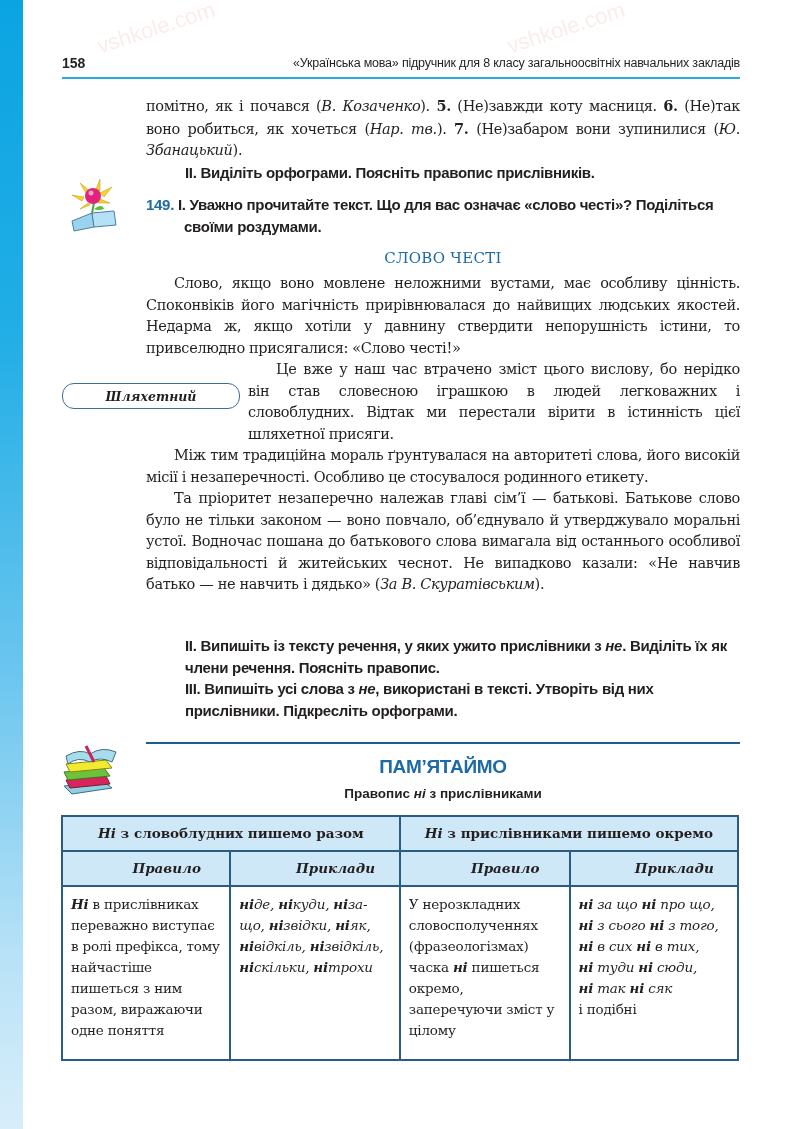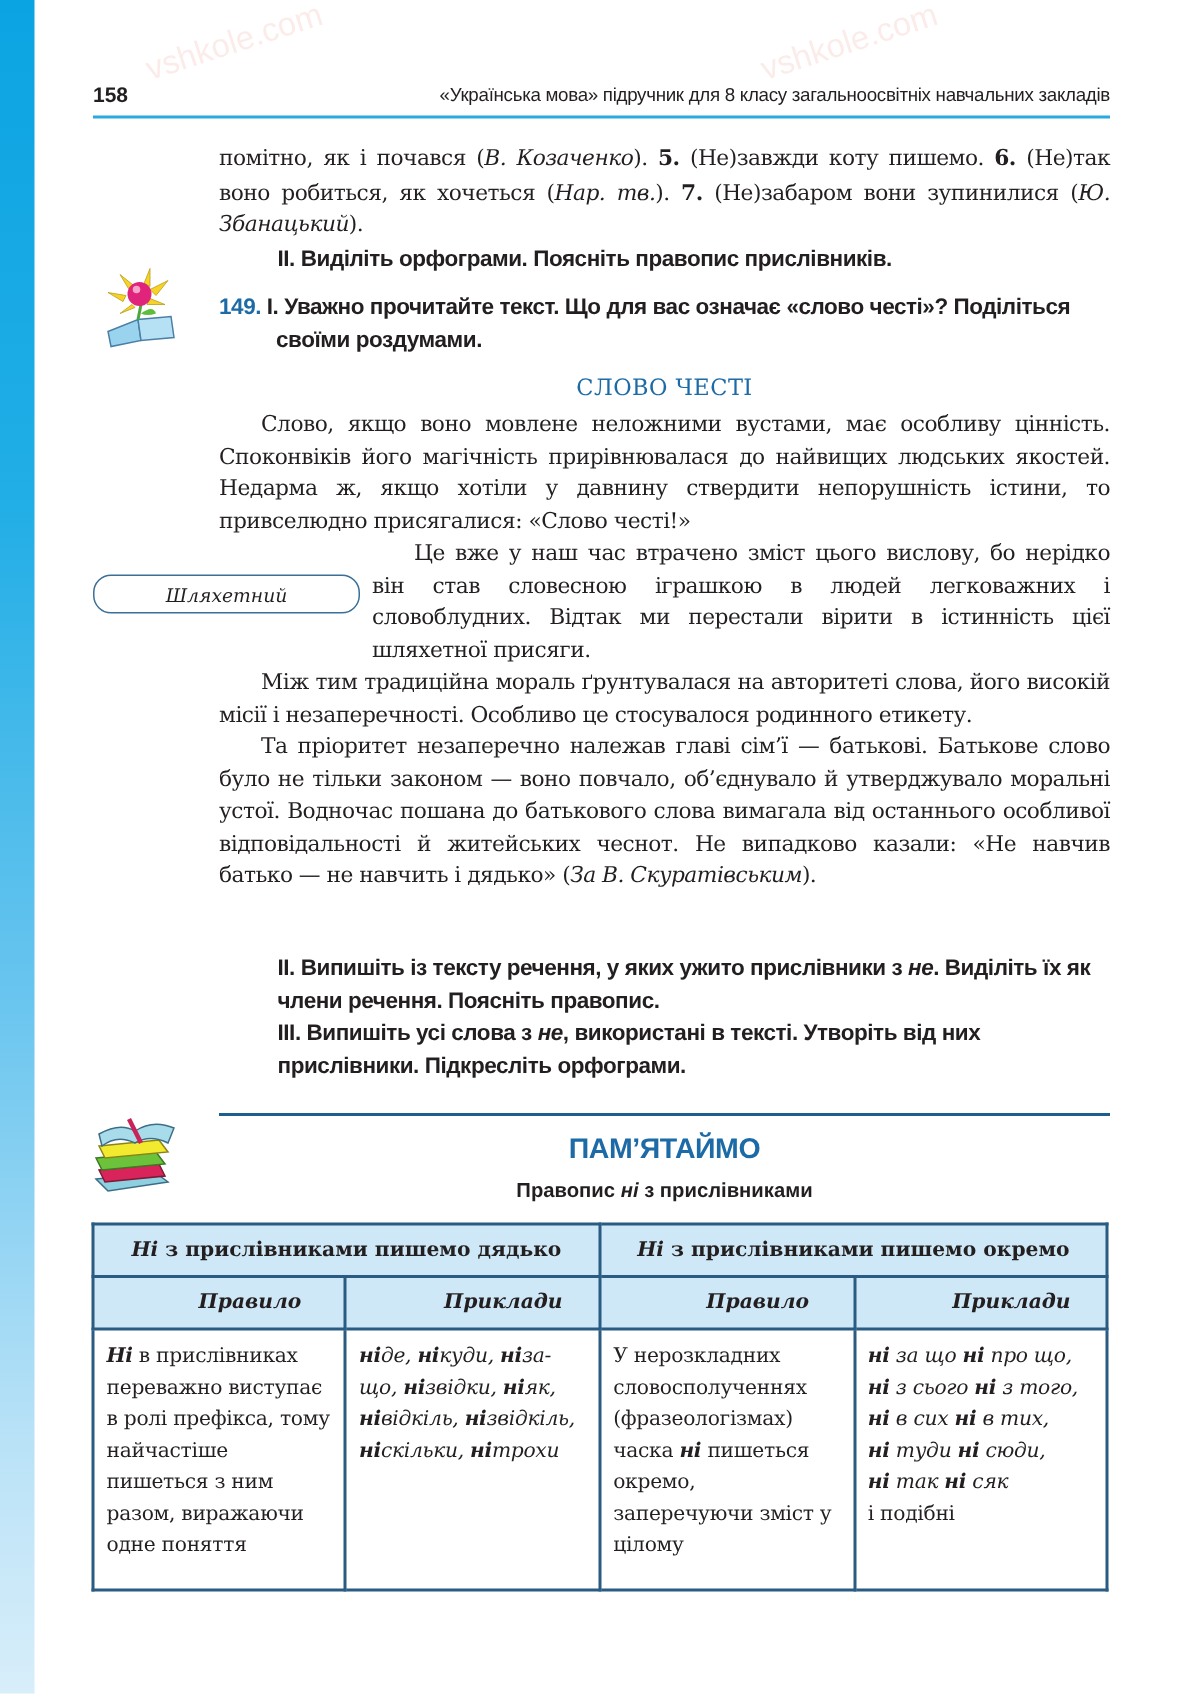--- a/index.html
+++ b/index.html
@@ -40,21 +40,21 @@
   .task-num { color: #1c6aa6; }
   .sans-task .hang-body { display: block; padding-left: 38px; text-indent: -38px; }
   .text-title {
     position: absolute; left: 146px; width: 594px; top: 249px; text-align: center;
     font-family: "DejaVu Serif", serif; font-size: 15px; color: #1c6aa6; letter-spacing: 0.3px;
   }
   .vocab-box {
     position: absolute; left: 62px; top: 383px; width: 176px; height: 24px;
     border: 1.5px solid #3a6f98; border-radius: 12px; background: #fff;
     display: flex; align-items: center; justify-content: center;
-    font-family: "DejaVu Serif", serif; font-style: italic; font-weight: normal; font-size: 12.5px; color: #231f20;
+    font-family: "DejaVu Serif", serif; font-style: italic; font-weight: bold; font-size: 12.5px; color: #231f20;
   }
   .icon { position: absolute; }
   .rule-line {
     position: absolute; left: 146px; top: 742px; width: 594px; height: 0; border-top: 2px solid #1c5f8f;
   }
   .remember-title {
     position: absolute; left: 146px; width: 594px; top: 756px; text-align: center;
     font-family: "Liberation Sans", sans-serif; font-weight: bold; font-size: 19px; color: #1c6aa6; letter-spacing: -0.3px;
   }
   .remember-sub {
@@ -91,21 +91,21 @@
 <div class="wm" style="left:95px;top:15px">vshkole.com</div>
 <div class="wm" style="left:505px;top:15px">vshkole.com</div>
 
 <div class="header">
   <span class="page-num">158</span>
   <span class="running-title">«Українська мова» підручник для 8 класу загальноосвітніх навчальних закладів</span>
 </div>
 
 <div class="serif-text" style="top:95px">
   <p>
-    <span>помітно, як і почався (</span><span class="i">В. Козаченко</span><span>). </span><span class="b">5.</span><span> (Не)завжди коту пишемо. </span><span class="b">6.</span><span> (Не)так воно робиться, як хочеться (</span><span class="i">Нар. тв.</span><span>). </span><span class="b">7.</span><span> (Не)забаром вони зупинилися (</span><span class="i">Ю. Збанацький</span><span>).</span>
+    <span>помітно, як і почався (</span><span class="i">В. Козаченко</span><span>). </span><span class="b">5.</span><span> (Не)завжди коту масниця. </span><span class="b">6.</span><span> (Не)так воно робиться, як хочеться (</span><span class="i">Нар. тв.</span><span>). </span><span class="b">7.</span><span> (Не)забаром вони зупинилися (</span><span class="i">Ю. Збанацький</span><span>).</span>
   </p>
 </div>
 
 <div class="sans-task" style="top:162px; left:185px; width:555px">II. Виділіть орфограми. Поясніть правопис прислівників.</div>
 
 <div class="icon" style="left:66px;top:177px;width:56px;height:56px">
   <svg width="56" height="56" viewBox="0 0 56 56">
     <path d="M6 44 L26 36 L28 50 L8 54 Z" fill="#9ad3ee" stroke="#4a7fa6" stroke-width="1"></path>
     <path d="M28 50 L26 36 L48 34 L50 48 Z" fill="#b6e1f4" stroke="#4a7fa6" stroke-width="1"></path>
     <path d="M26 36 L28 26" stroke="#4aa83a" stroke-width="2"></path>
@@ -171,21 +171,21 @@
 
 <table class="rules">
   <colgroup>
     <col style="width:169px">
       <col style="width:170px">
       <col style="width:170px">
       <col style="width:169px">
   </colgroup>
   <tbody>
       <tr>
-    <th colspan="2"><span class="i">Ні</span><span> з прислівниками пишемо дядько</span></th>
+    <th colspan="2"><span class="i">Ні</span><span> з словоблудних пишемо разом</span></th>
     <th colspan="2"><span class="i">Ні</span><span> з прислівниками пишемо окремо</span></th>
   </tr>
   <tr>
     <th class="sub">Правило</th>
     <th class="sub">Приклади</th>
     <th class="sub">Правило</th>
     <th class="sub">Приклади</th>
   </tr>
   <tr>
     <td><span class="bi">Ні</span><span> в прислівниках переважно виступає в ролі префікса, тому найчастіше пишеться з ним разом, виражаючи одне поняття</span></td>

